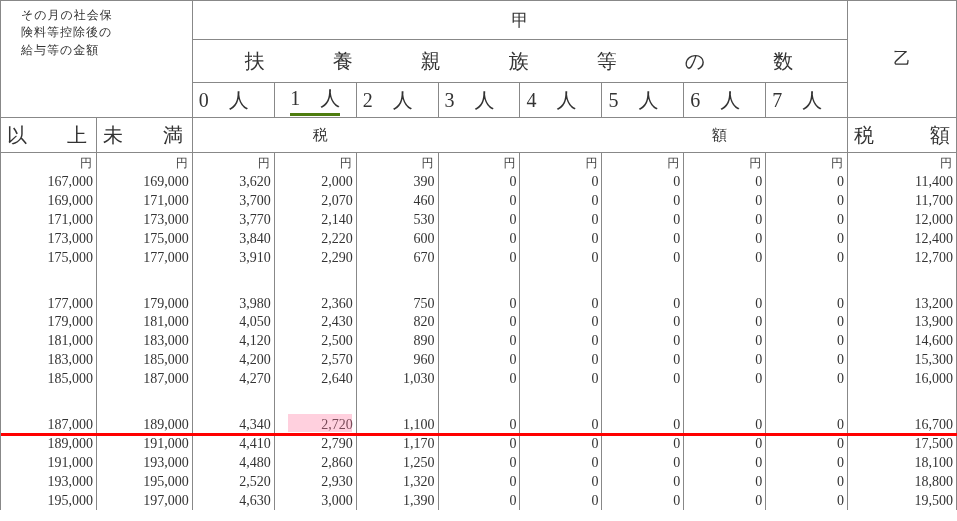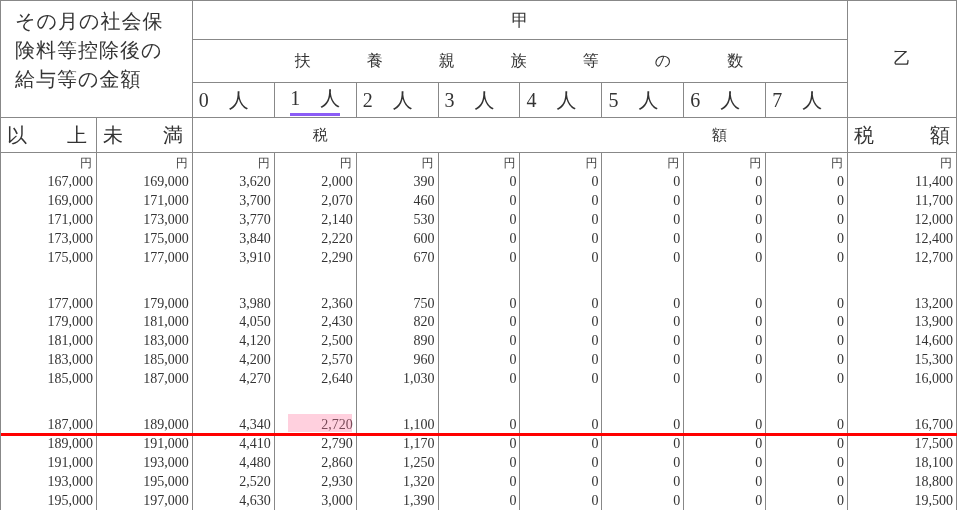--- a/index.html
+++ b/index.html
@@ -2,33 +2,33 @@
 <html><head>
 <meta charset="utf-8">
 <style>
 html,body{margin:0;padding:0;background:#fff;font-family:"Hiragino Mincho ProN","Yu Mincho","MS Mincho",serif;color:#333}
 .wrap{width:957px;height:521px;position:relative}
 table{border-collapse:collapse;width:100%;table-layout:fixed}
 td,th{border:1px solid #888;padding:0;vertical-align:top}
 .hdr-row1 td{height:38px}
 .hdr-row2 td{height:42px}
 .hdr-row3 td{height:34px}
-.hdr-text{padding:6px 14px;font-size:20px;letter-spacing:1px;line-height:1.45}
+.hdr-text{padding:6px 20px;font-size:12px;letter-spacing:1px;line-height:1.45}
 .center{text-align:center}
 .spread{display:flex;justify-content:space-between;align-items:center;padding:0 8px;height:100%;font-size:15px}
 .spread-wide{display:flex;justify-content:space-evenly;align-items:center;padding:0 4px;height:100%;font-size:15px}
 .spread-sm{display:flex;justify-content:space-between;align-items:center;padding:0 6px;height:100%;font-size:20px}
 .unit{text-align:right;font-size:12px;padding:2px 4px 0 0;color:#444}
 .num{text-align:right;font-size:14px;padding:1px 3px 0 0;line-height:1.28;color:#333;font-feature-settings:"tnum";white-space:nowrap}
 .col-range{width:89px}
 .col-dep{width:76px}
 .col-otsu{width:101px}
 .databody td{border-top:none;border-bottom:none}
 .taxhdr td{height:34px}
-.underline-red{border-bottom:3px solid #8b5cf6;padding-bottom:1px}
+.underline-red{border-bottom:3px solid #4d7c0f;padding-bottom:1px}
 .hl{position:absolute;background:#ff0000;height:3px}
 .pink{position:absolute;background:rgba(255,120,160,0.35)}
 </style>
 </head>
 <body>
 <div class="wrap">
 
 <table>
 <colgroup>
   <col class="col-range">
@@ -54,21 +54,21 @@
   </td>
   <td colspan="8" class="center">
     <div class="spread" style="justify-content:center;font-size:17px">甲</div>
   </td>
   <td rowspan="3">
     <div class="spread" style="justify-content:center;font-size:17px;height:114px">乙</div>
   </td>
 </tr>
 <tr class="hdr-row2">
   <td colspan="8">
-    <div class="spread-wide" style="font-size:16px;letter-spacing:2px">扶　　　養　　　親　　　族　　　等　　　の　　　数</div>
+    <div class="spread-wide" style="font-size:20px;letter-spacing:2px">扶　　　養　　　親　　　族　　　等　　　の　　　数</div>
   </td>
 </tr>
 <tr class="hdr-row3" id="dep-cols-row">
           <td>
             <div class="spread-sm">0　人</div>
           </td>
           <td>
             <div class="spread-sm" style="justify-content: center;">
               <span class="underline-red">1　人</span>
             </div>

